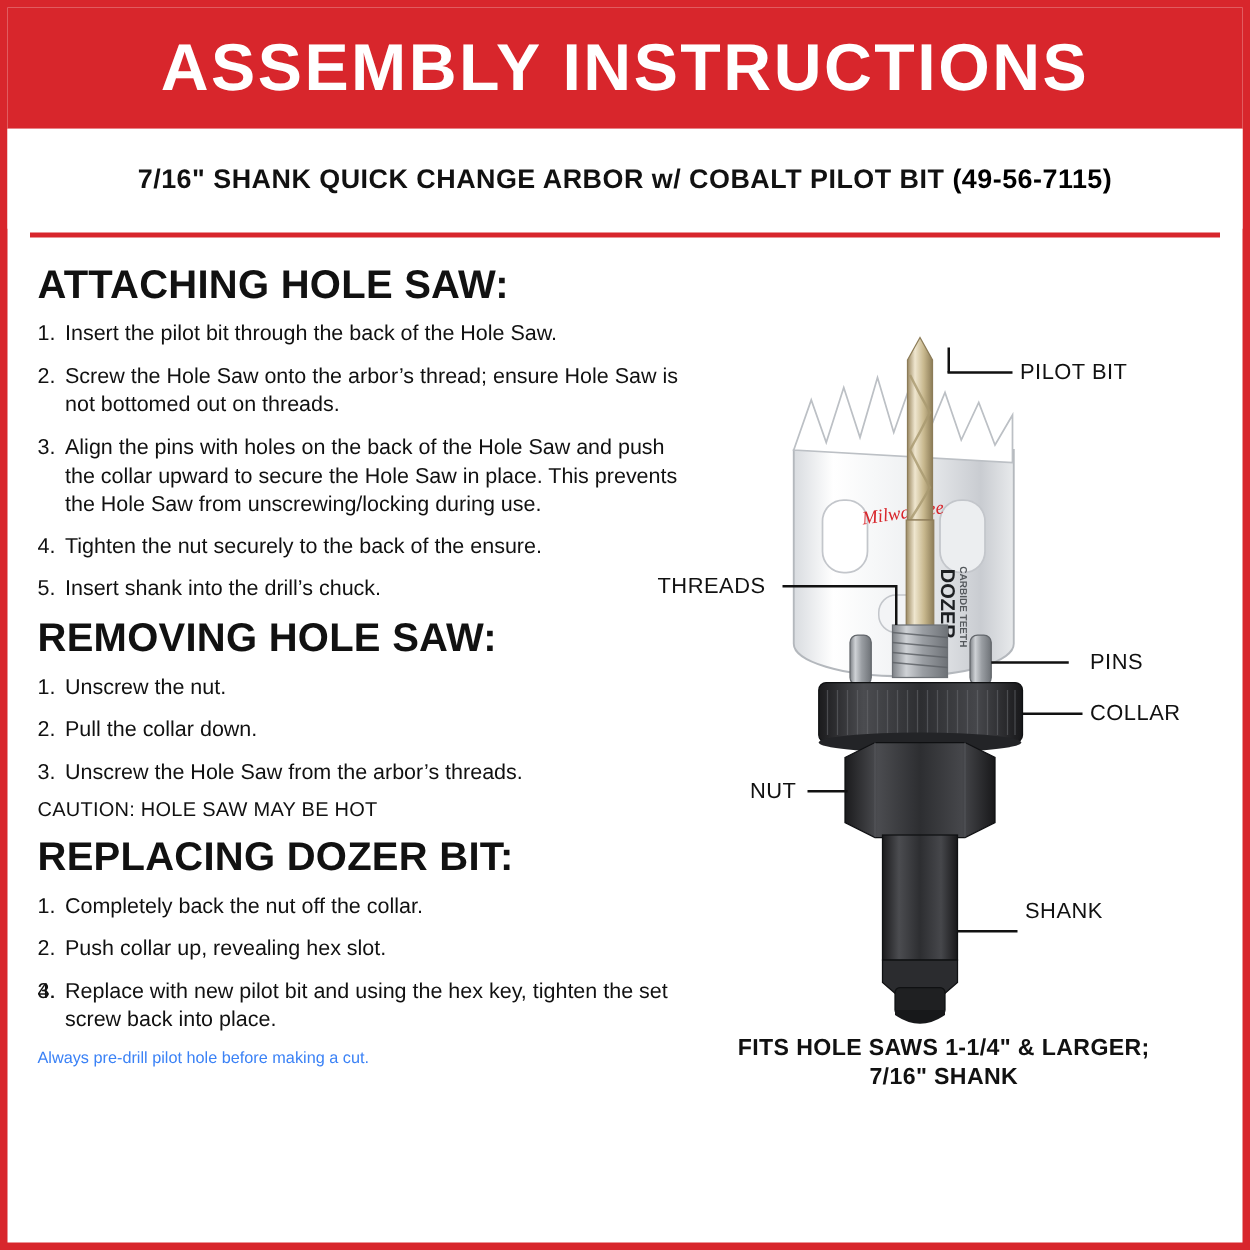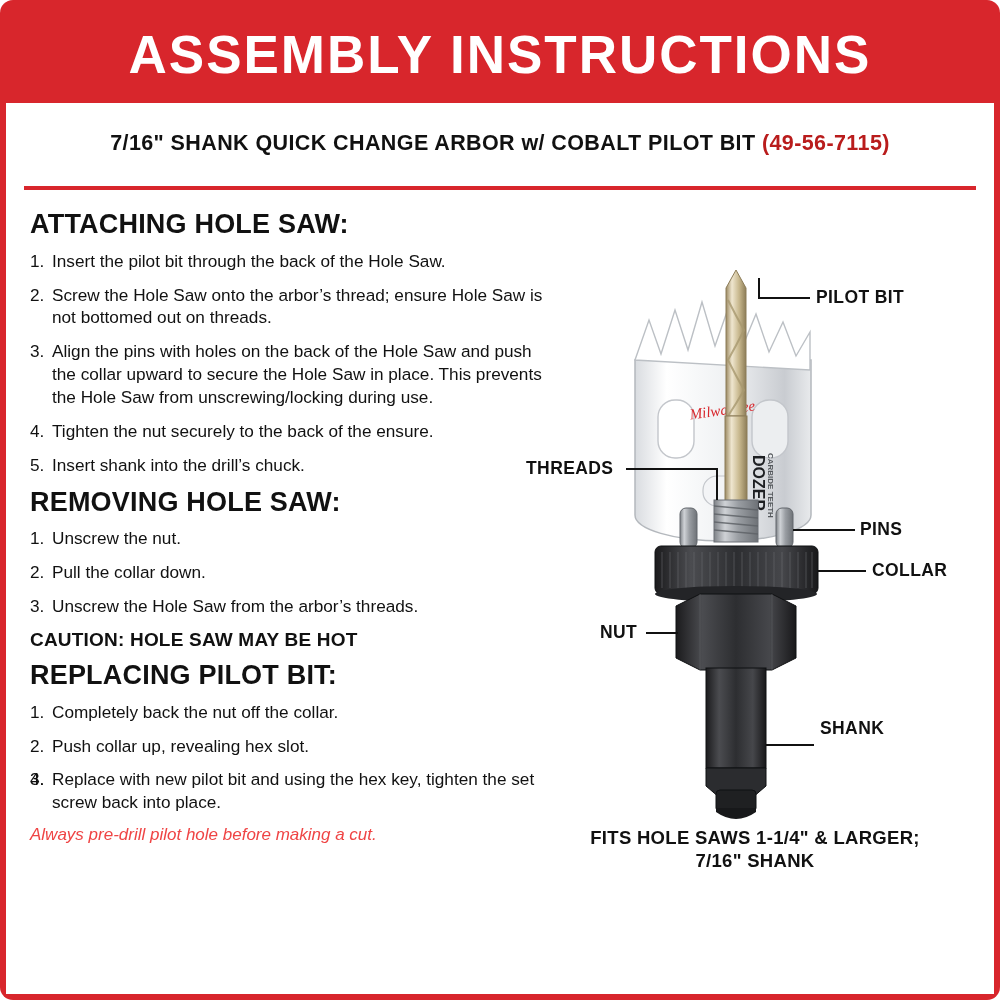--- a/index.html
+++ b/index.html
@@ -11,21 +11,20 @@
     font-family: "Liberation Sans", sans-serif;
     color: #111111;
   }
   #page {
     position: relative;
     width: 1000px;
     height: 1000px;
     background: #ffffff;
     overflow: hidden;
     box-sizing: border-box;
-    border-radius: 13px;
   }
   
   .frame {
     position: absolute;
     left: 0; top: 0;
     width: 1000px;
     height: 1000px;
     border: 6px solid #d8262c;
     box-sizing: border-box;
     pointer-events: none;
@@ -64,39 +63,39 @@
     justify-content: center;
   }
   .subtitle-text {
     font-size: 21.5px;
     font-weight: bold;
     letter-spacing: 0.4px;
     color: #111111;
     white-space: nowrap;
   }
   .subtitle-text .sku {
-    color: #b91c1c;
+    color: #000000;
   }
   .divider-red {
     position: absolute;
     left: 24px;
     top: 186px;
     width: 952px;
     height: 4px;
     background: #d8262c;
   }
   
   .left-col {
     position: absolute;
     left: 30px;
     top: 200px;
     width: 520px;
   }
   h2.section {
-    font-size: 27px;
+    font-size: 32px;
     font-weight: bold;
     margin: 10px 0 10px 0;
     letter-spacing: 0.2px;
     color: #111111;
     line-height: 1.1;
   }
   ol.steps {
     list-style: none;
     margin: 0;
     padding: 0;
@@ -108,43 +107,42 @@
     padding-left: 22px;
     position: relative;
     color: #111111;
   }
   ol.steps li .num {
     position: absolute;
     left: 0;
     top: 0;
   }
   .caution {
-    font-size: 19px;
-    font-weight: bold;
+    font-size: 16px;
+    font-weight: normal;
     margin: 6px 0 4px 0;
     letter-spacing: 0.2px;
   }
   .footnote {
-    font-size: 17px;
-    font-style: italic;
+    font-size: 13px;
     margin-top: 10px;
-    color: #ef4444;
+    color: #3b82f6;
   }
   
   .illus {
     position: absolute;
     left: 540px;
     top: 250px;
     width: 450px;
     height: 620px;
   }
   .callout {
     position: absolute;
     font-size: 17.5px;
-    font-weight: bold;
+    font-weight: normal;
     letter-spacing: 0.4px;
     color: #111111;
     white-space: nowrap;
   }
   .lead {
     position: absolute;
     background: #111111;
     height: 2px;
   }
   .lead-v {
@@ -196,21 +194,21 @@
 
     <h2 class="section">REMOVING HOLE SAW:</h2>
     <ol class="steps">
       <li><span class="num">1.</span><span>Unscrew the nut.</span></li>
       <li><span class="num">2.</span><span>Pull the collar down.</span></li>
       <li><span class="num">3.</span><span>Unscrew the Hole Saw from the arbor’s threads.</span></li>
     </ol>
 
     <div class="caution">CAUTION:  HOLE SAW MAY BE HOT</div>
 
-    <h2 class="section">REPLACING PILOT BIT:</h2>
+    <h2 class="section">REPLACING DOZER BIT:</h2>
     <ol class="steps">
       <li><span class="num">1.</span><span>Completely back the nut off the collar.</span></li>
       <li><span class="num">2.</span><span>Push collar up, revealing hex slot.</span></li>
       <li><span class="num">3.</span></li>
       <li><span class="num">4.</span><span>Replace with new pilot bit and using the hex key, tighten the set screw back into place.</span></li>
     </ol>
 
     <div class="footnote">Always pre-drill pilot hole before making a cut.</div>
   </div>
 
@@ -329,21 +327,21 @@
     <div class="lead" style="left:86px; top:218px; width:90px;"></div>
     <div class="lead-v" style="left:176px; top:218px; height:32px;"></div>
 
     <div class="lead" style="left:253px; top:279px; width:62px;"></div>
     <div class="lead" style="left:278px; top:320px; width:48px;"></div>
     <div class="lead" style="left:106px; top:382px; width:32px;"></div>
     <div class="lead" style="left:226px; top:494px; width:48px;"></div>
 
     <div class="callout" style="left:276px; top:37px;">PILOT BIT</div>
     <div class="callout" style="left:-14px; top:208px;text-align:center;">THREADS</div>
-    <div class="callout" style="left:320px; top:269px;">PINS</div>
+    <div class="callout" style="left:332px; top:269px;">PINS</div>
     <div class="callout" style="left:332px; top:310px;">COLLAR</div>
     <div class="callout" style="left:60px; top:372px;">NUT</div>
     <div class="callout" style="left:280px; top:468px;">SHANK</div>
   </div>
 
   <div class="fits-text">FITS HOLE SAWS 1-1/4" &amp; LARGER;<br>7/16" SHANK</div>
 
 </div>
 
 </body></html>

